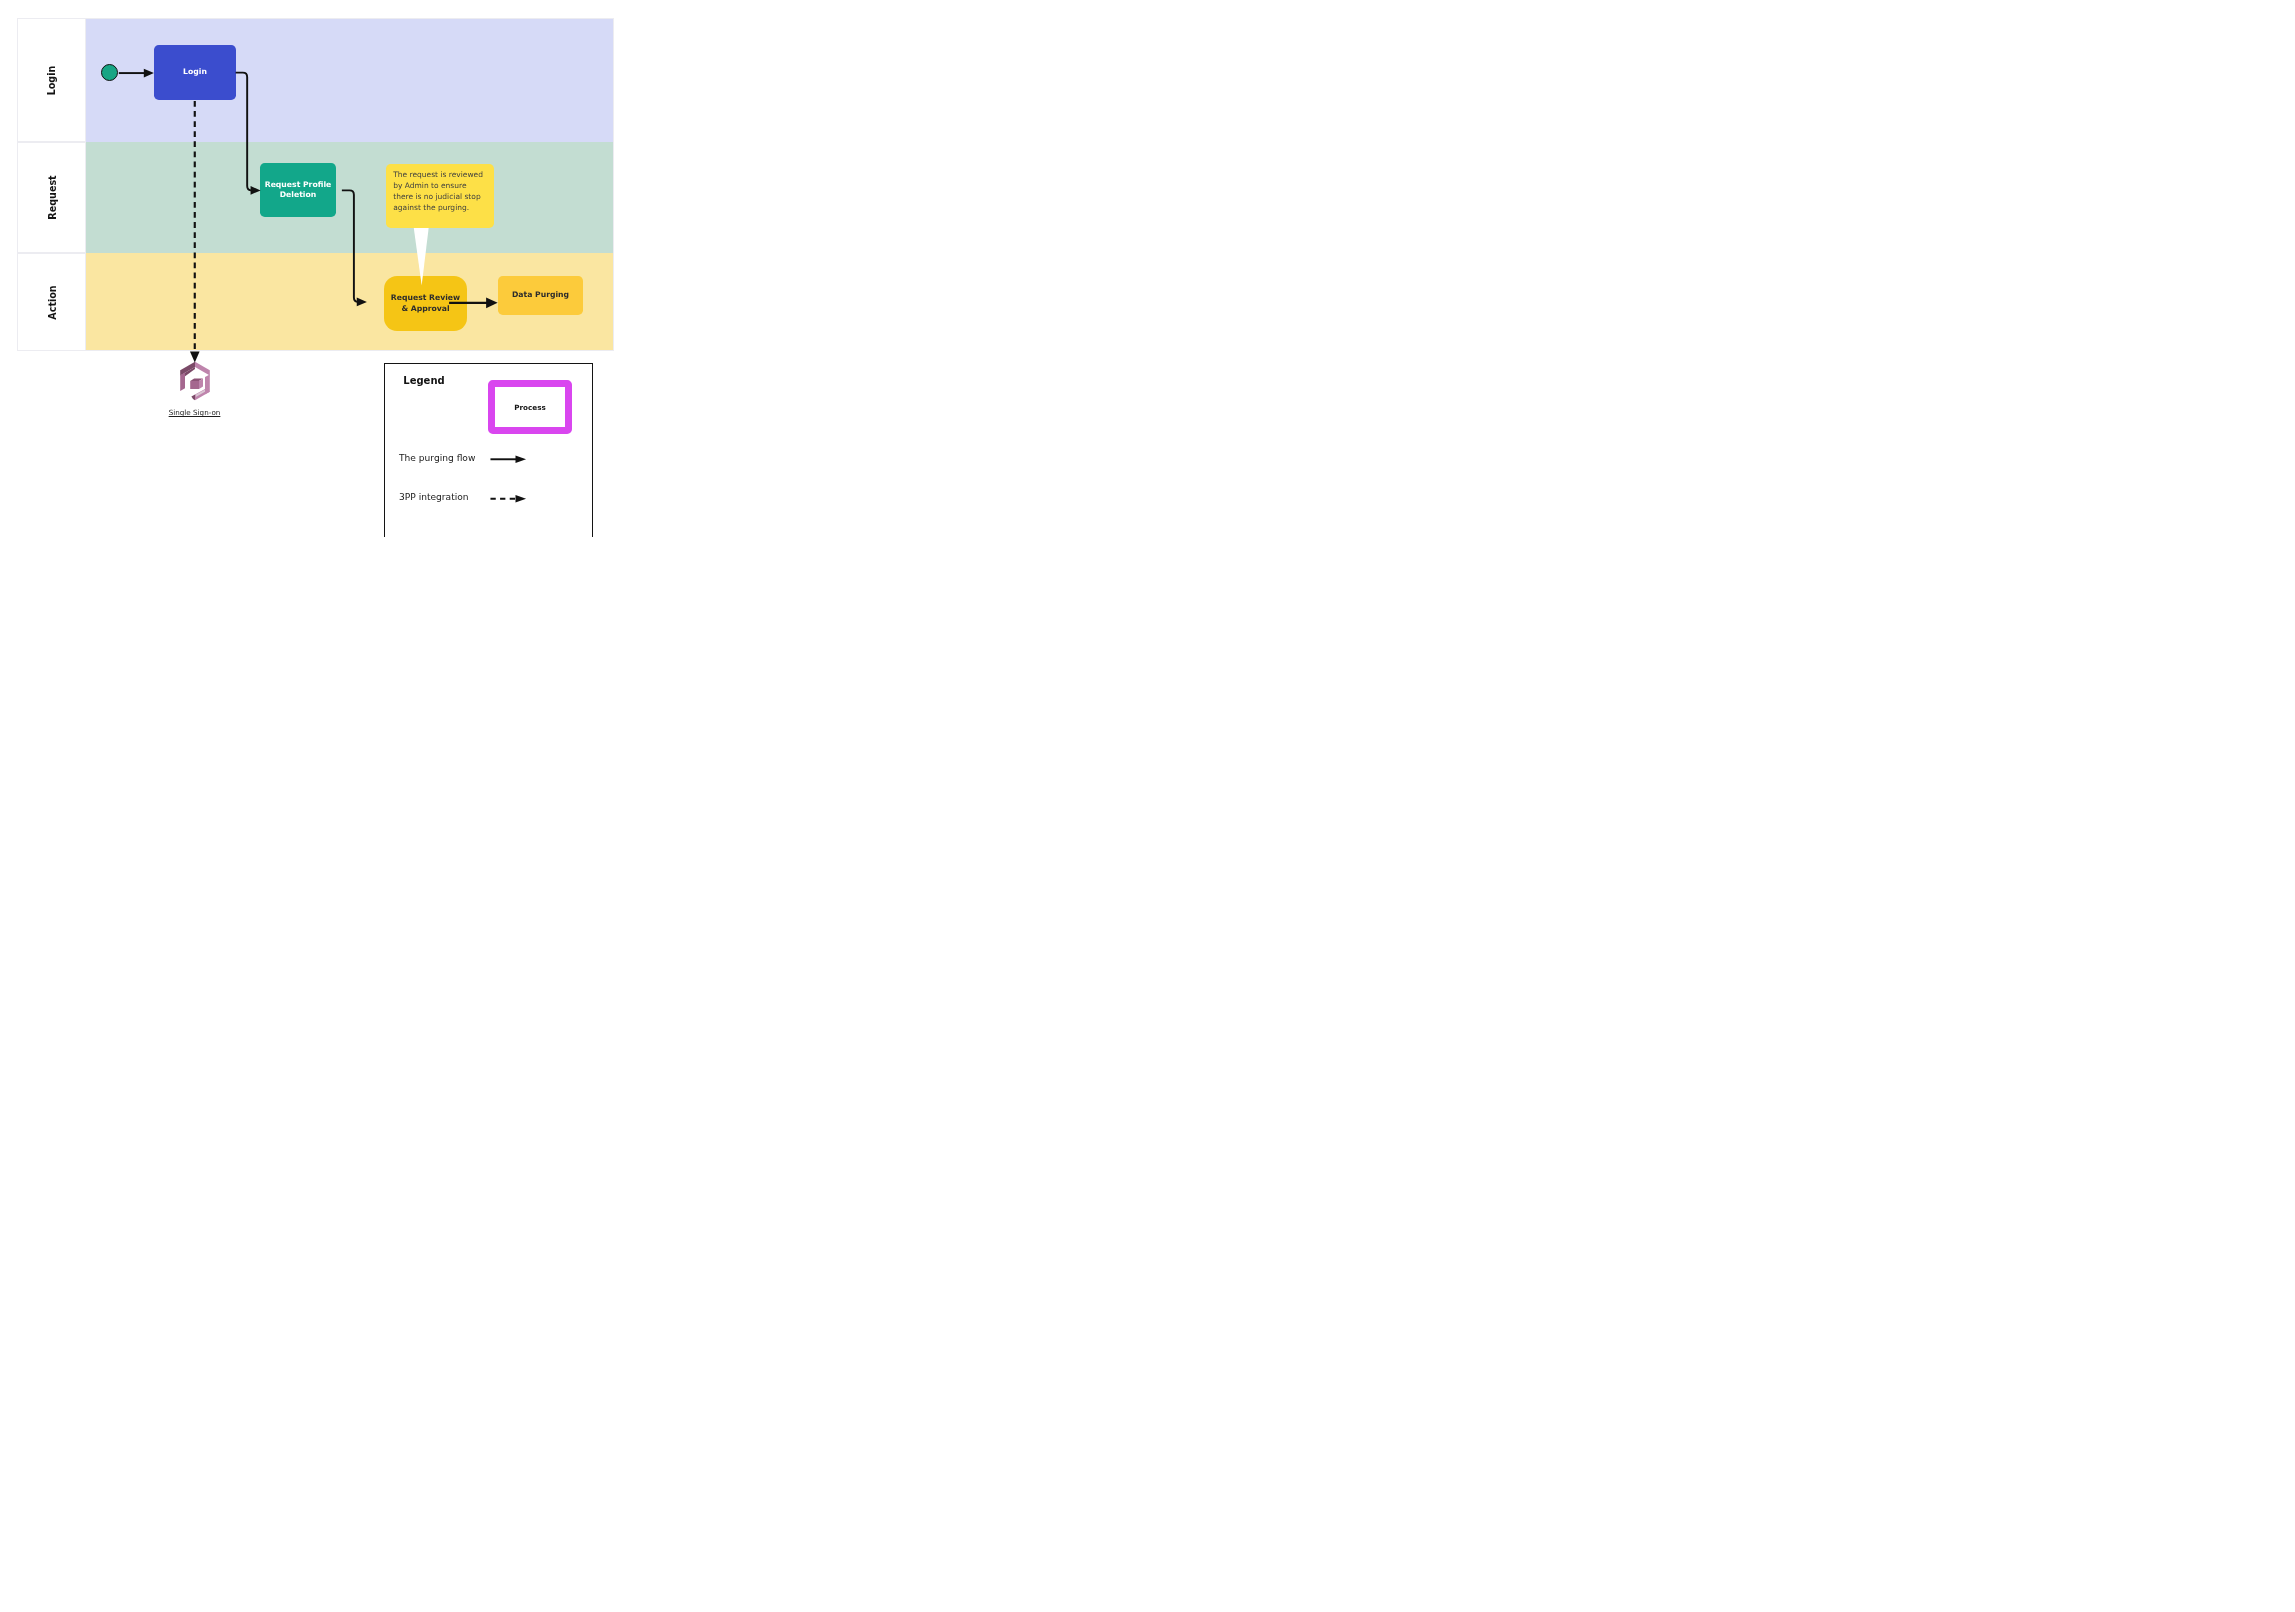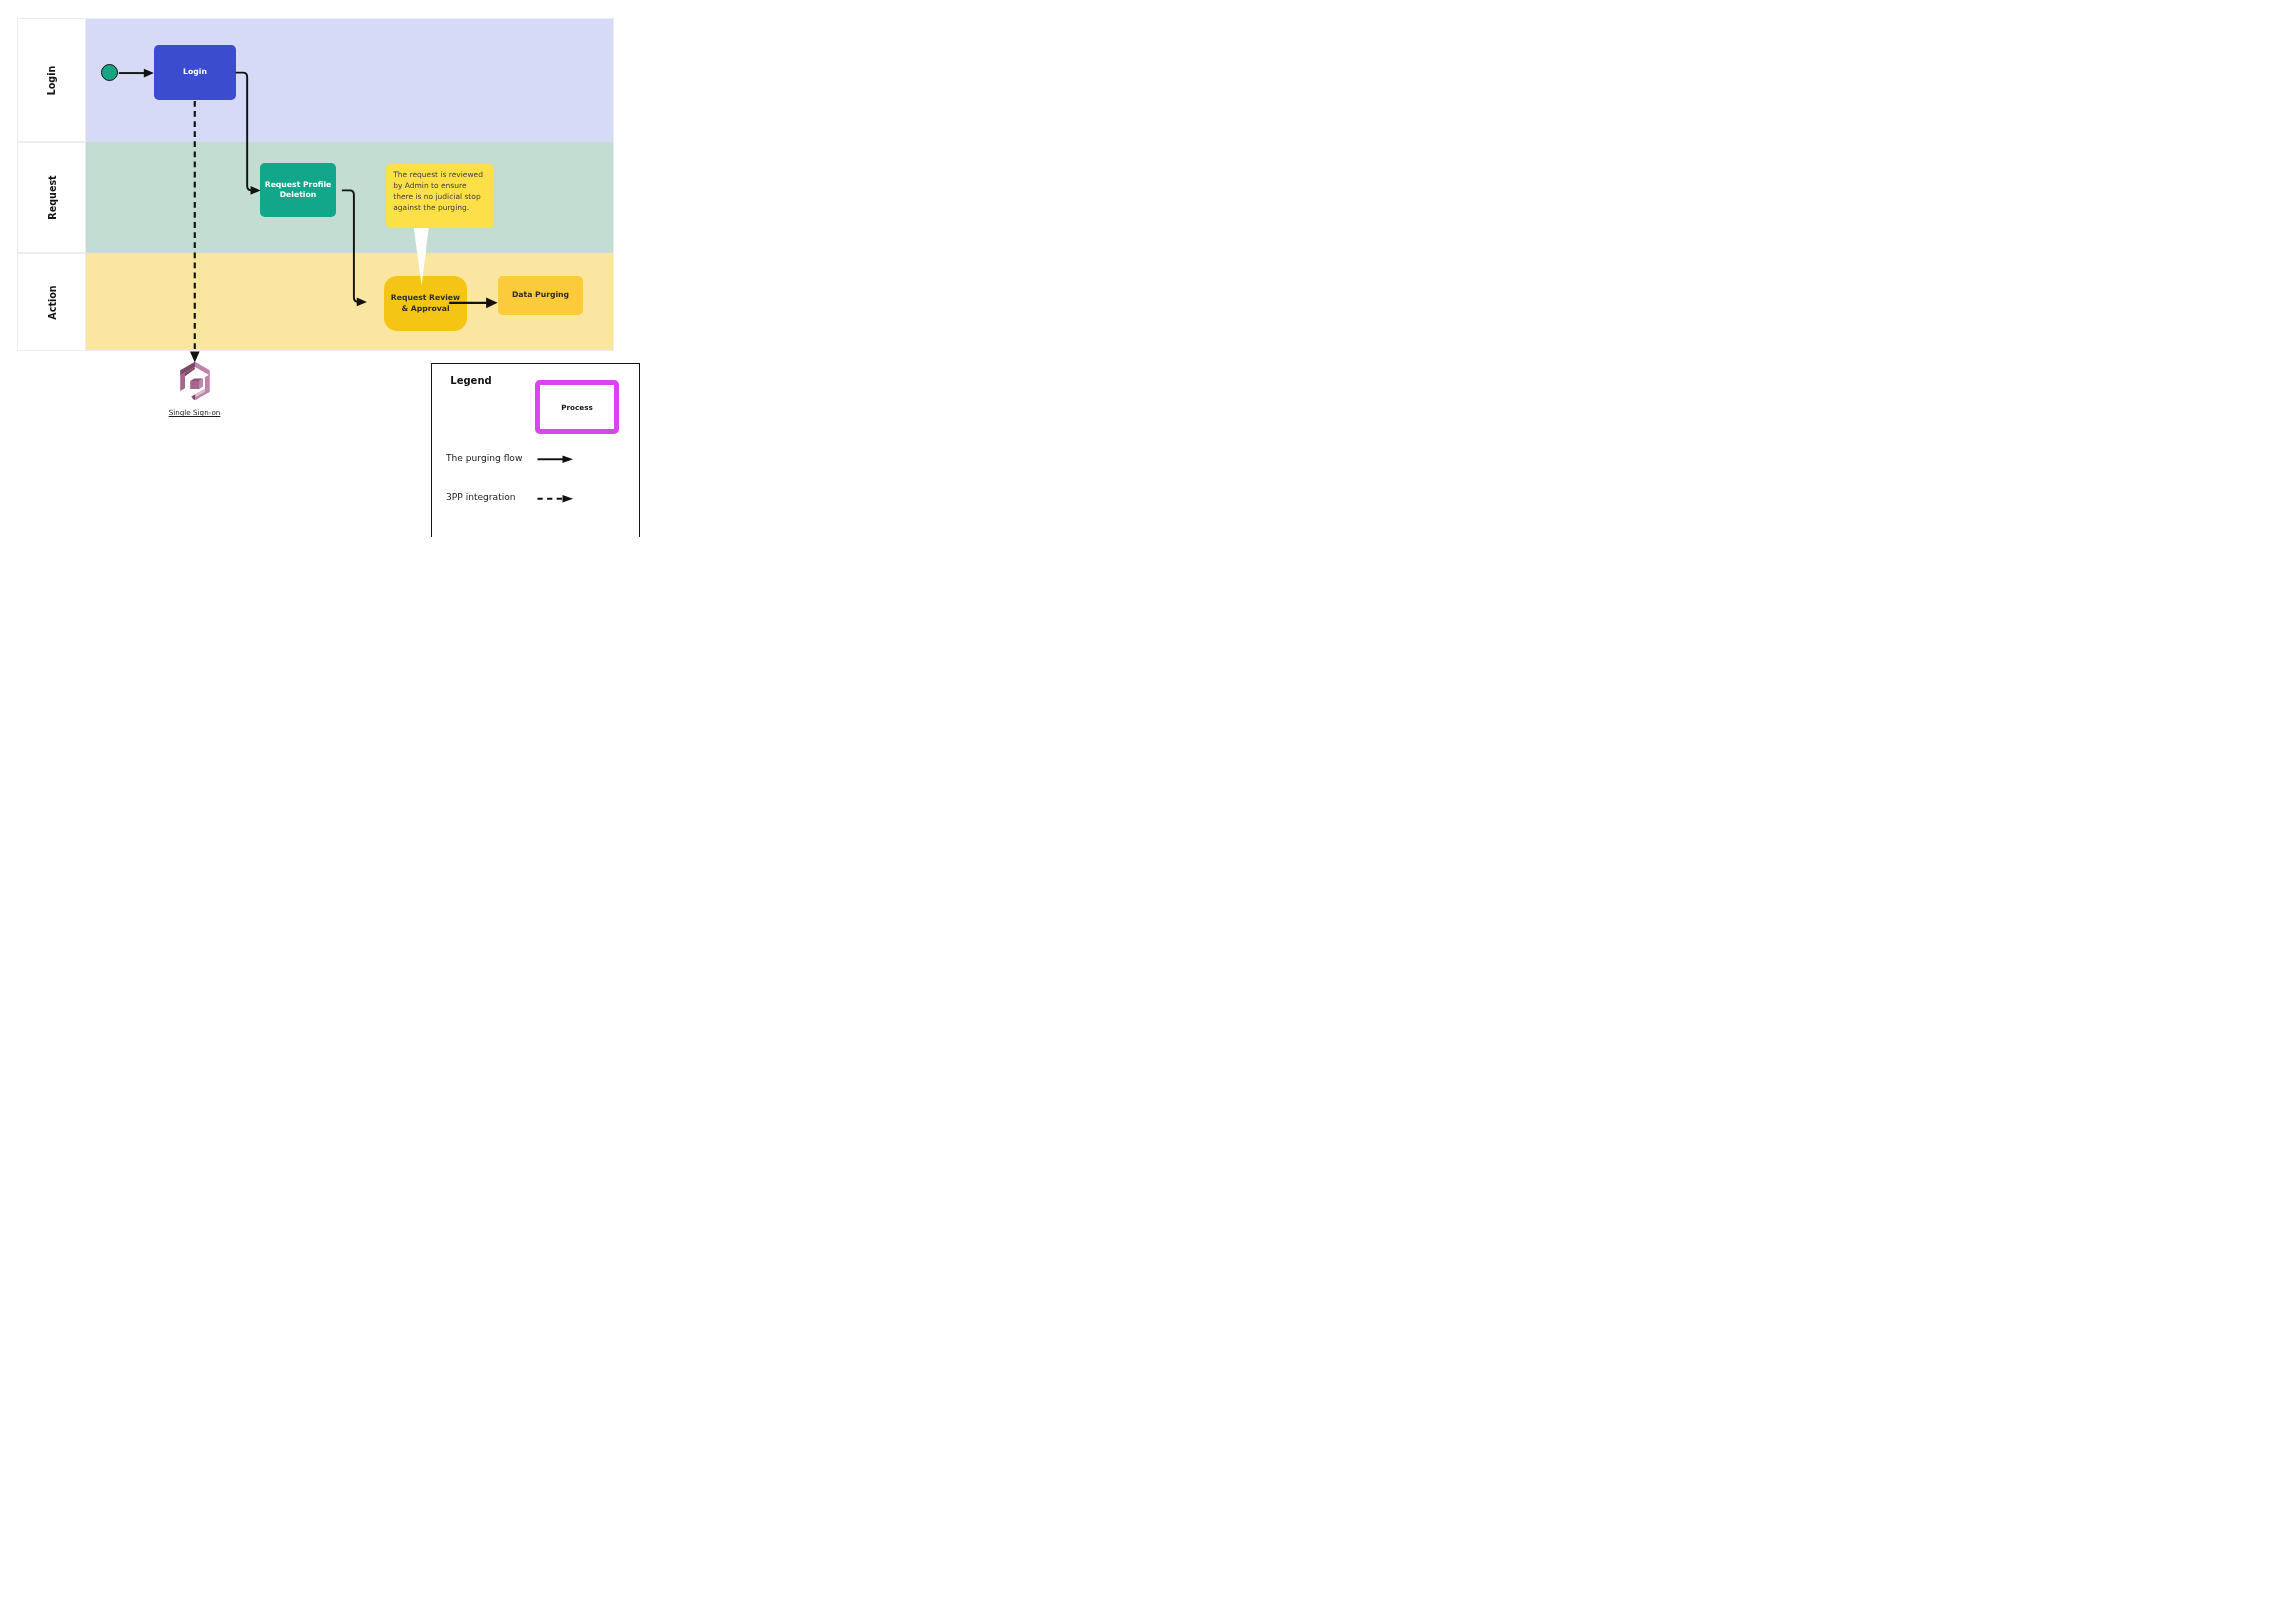--- a/index.html
+++ b/index.html
@@ -28,23 +28,23 @@
 
   
   .callout{position:absolute;left:386px;top:164px;width:108px;height:64px;background:#fde047;border-radius:4.8px;z-index:4;box-sizing:border-box;padding:5.8px 5.8px 5.8px 7.2px;font-size:7.5px;line-height:1.46;color:#3f3f3f;}
   .callout-tail{position:absolute;left:0;top:0;z-index:4;pointer-events:none;}
 
   
   .sso{position:absolute;left:164px;top:361px;width:61px;text-align:center;z-index:2;}
   .sso-label{margin-top:1.4px;font-size:7.2px;color:#1d1d1d;text-decoration:underline;}
 
   
-  .legend{position:absolute;left:431px;top:363px;width:209px;height:212px;border:1.4px solid #141414;box-sizing:border-box;background:#ffffff;z-index:2;}
+  .legend{position:absolute;left:384px;top:363px;width:209px;height:212px;border:1.4px solid #141414;box-sizing:border-box;background:#ffffff;z-index:2;}
   .legend-title{position:absolute;left:18.3px;top:10.6px;font-weight:700;font-size:10px;color:#141414;}
-  .legend-process{position:absolute;left:103px;top:16px;width:84px;height:54px;border:5px solid #d946ef;border-radius:4.8px;box-sizing:border-box;display:flex;align-items:center;justify-content:center;font-weight:700;font-size:7.2px;color:#141414;}
+  .legend-process{position:absolute;left:103px;top:16px;width:84px;height:54px;border:7px solid #d946ef;border-radius:4.8px;box-sizing:border-box;display:flex;align-items:center;justify-content:center;font-weight:700;font-size:7.2px;color:#141414;}
   .legend-row-label{position:absolute;left:14px;font-size:9.1px;color:#1a1a1a;}
   .legend-arrows{position:absolute;left:0;top:0;width:209px;height:166px;pointer-events:none;}
 </style>
 </head>
 <body>
 
 <div id="canvas">
 
   <div class="lane-bg" style="top: 18px; height: 124px; background: rgb(214, 218, 247);"></div>
   <div class="lane-bg" style="top: 142px; height: 111px; background: rgb(195, 221, 210);"></div>

